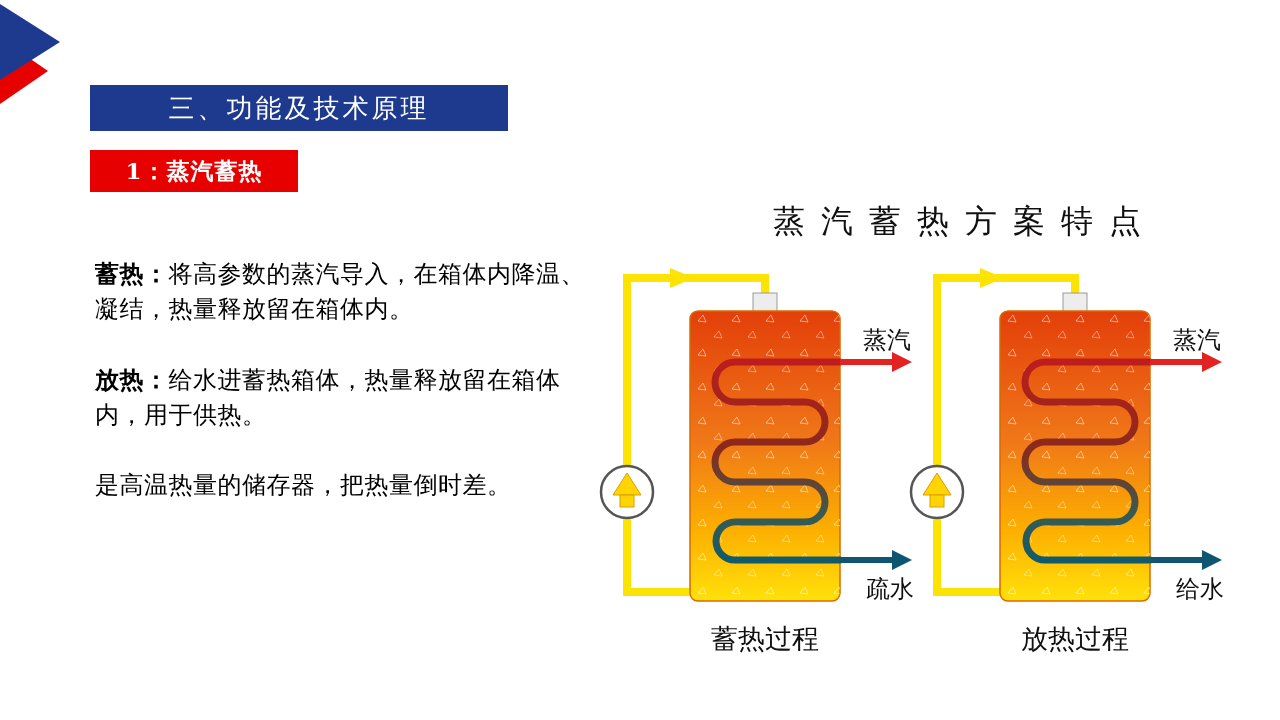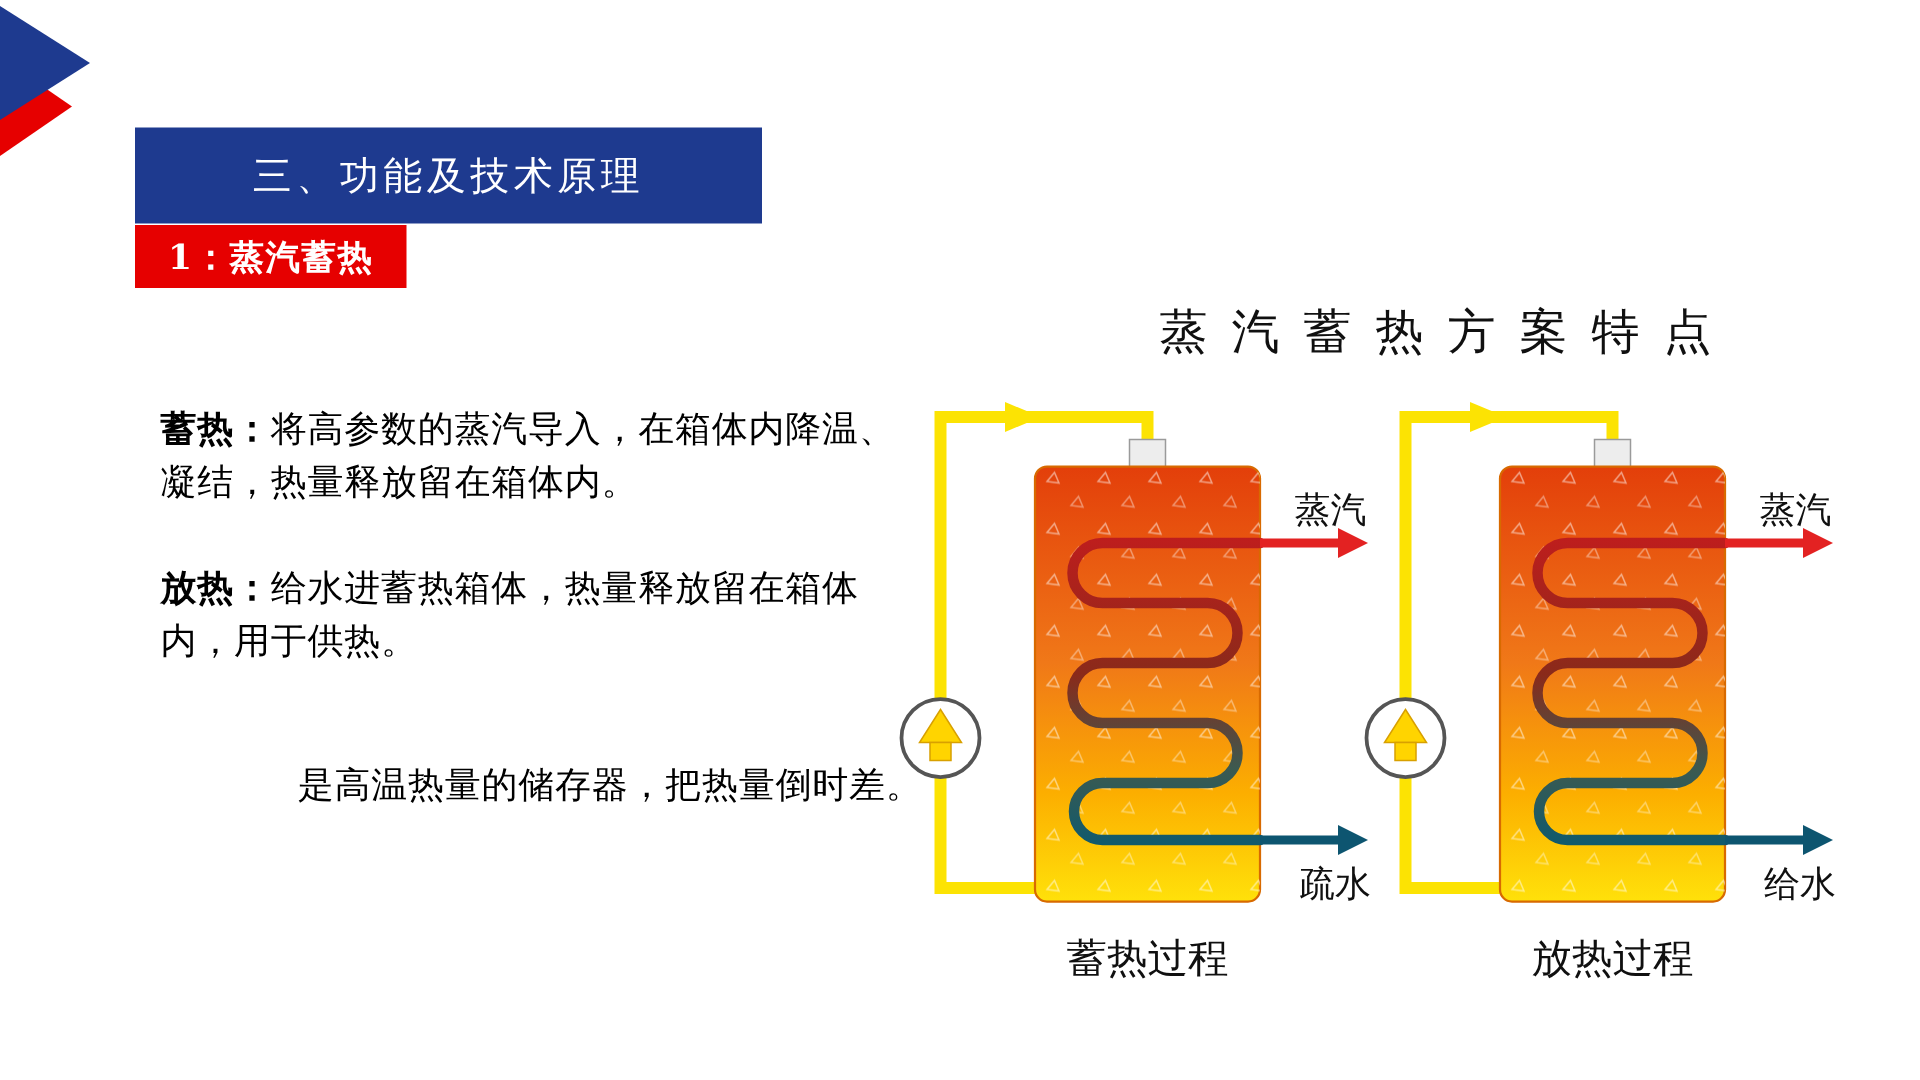--- a/index.html
+++ b/index.html
@@ -12,36 +12,36 @@
     --tank-bottom:#ffe10a;
   }
   *{box-sizing:border-box;}
   html,body{margin:0;padding:0;background:#888;}
   .slide{
     position:relative;width:1280px;height:720px;background:#ffffff;
     overflow:hidden;font-family:"DejaVu Serif","Liberation Serif",serif;
   }
   .corner-svg{position:absolute;left:0;top:0;}
   .banner{
-    position:absolute;left:90px;top:85px;width:418px;height:64px;
+    position:absolute;left:90px;top:85px;width:418px;height:46px;
     background:var(--banner-blue);color:#ffffff;
     display:flex;align-items:center;justify-content:center;
     font-size:26px;letter-spacing:3px;
   }
   .badge{
-    position:absolute;left:90px;top:150px;width:181px;height:42px;
+    position:absolute;left:90px;top:150px;width:208px;height:42px;
     background:var(--badge-red);color:#ffffff;
     display:flex;align-items:center;justify-content:center;
     font-size:23px;font-weight:bold;letter-spacing:1px;
   }
   .body-text p{
-    position:absolute;left:95px;width:508px;margin:12px;
+    position:absolute;left:95px;width:508px;margin:0;
     font-size:24px;line-height:35px;color:#000000;letter-spacing:0.5px;
   }
-  .p1{top:256px;} .p2{top:362px;} .p3{top:494px;text-align:right;}
+  .p1{top:256px;} .p2{top:362px;} .p3{top:468px;}
   .lead{font-weight:bold;}
   .diagram-title{
     position:absolute;left:615px;top:200px;width:700px;text-align:center;
     font-size:32px;letter-spacing:16px;color:#101010;white-space:nowrap;
   }
   .diagram-svg{position:absolute;left:590px;top:245px;}
   .svg-label{font-family:"DejaVu Serif","Liberation Serif",serif;font-size:24px;fill:#101010;}
   .svg-caption{font-family:"DejaVu Serif","Liberation Serif",serif;font-size:27px;fill:#101010;}
 </style>
 </head>

